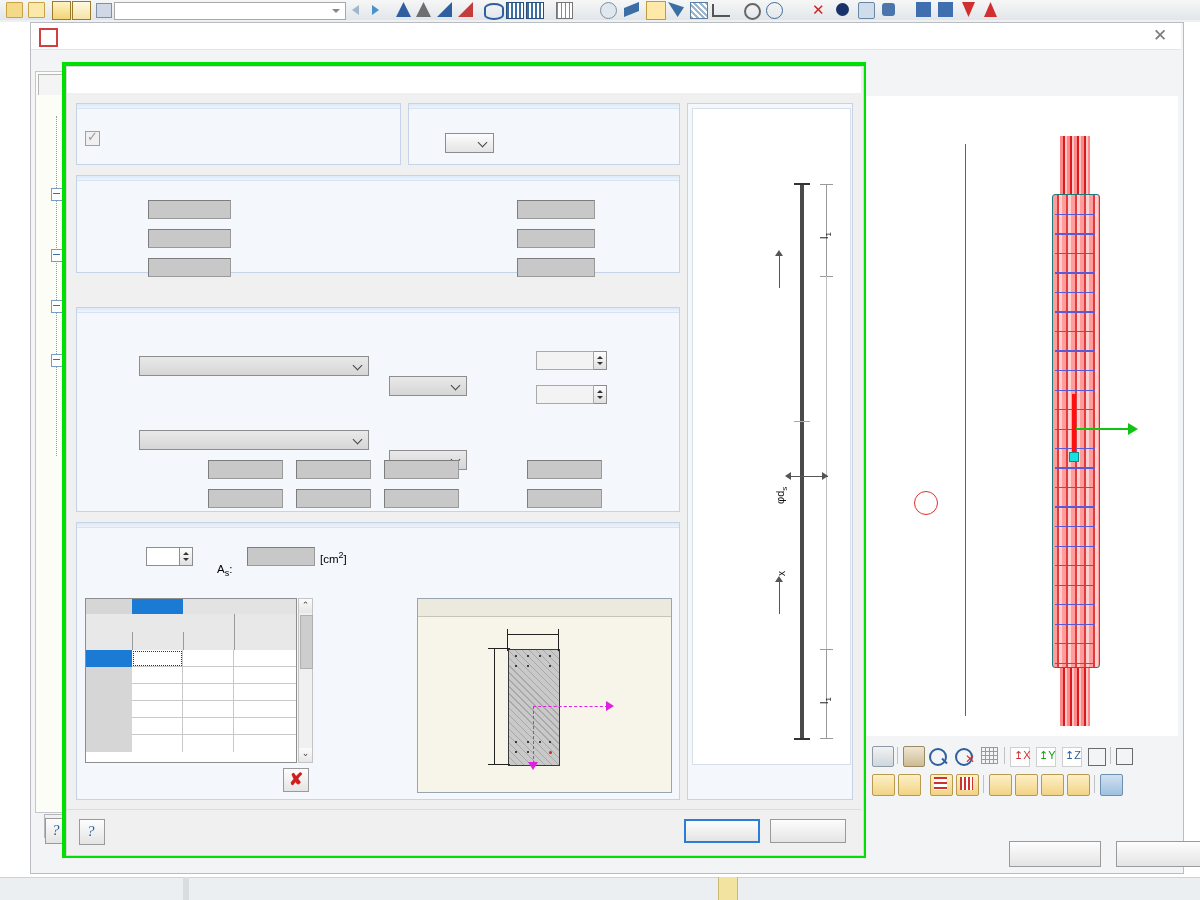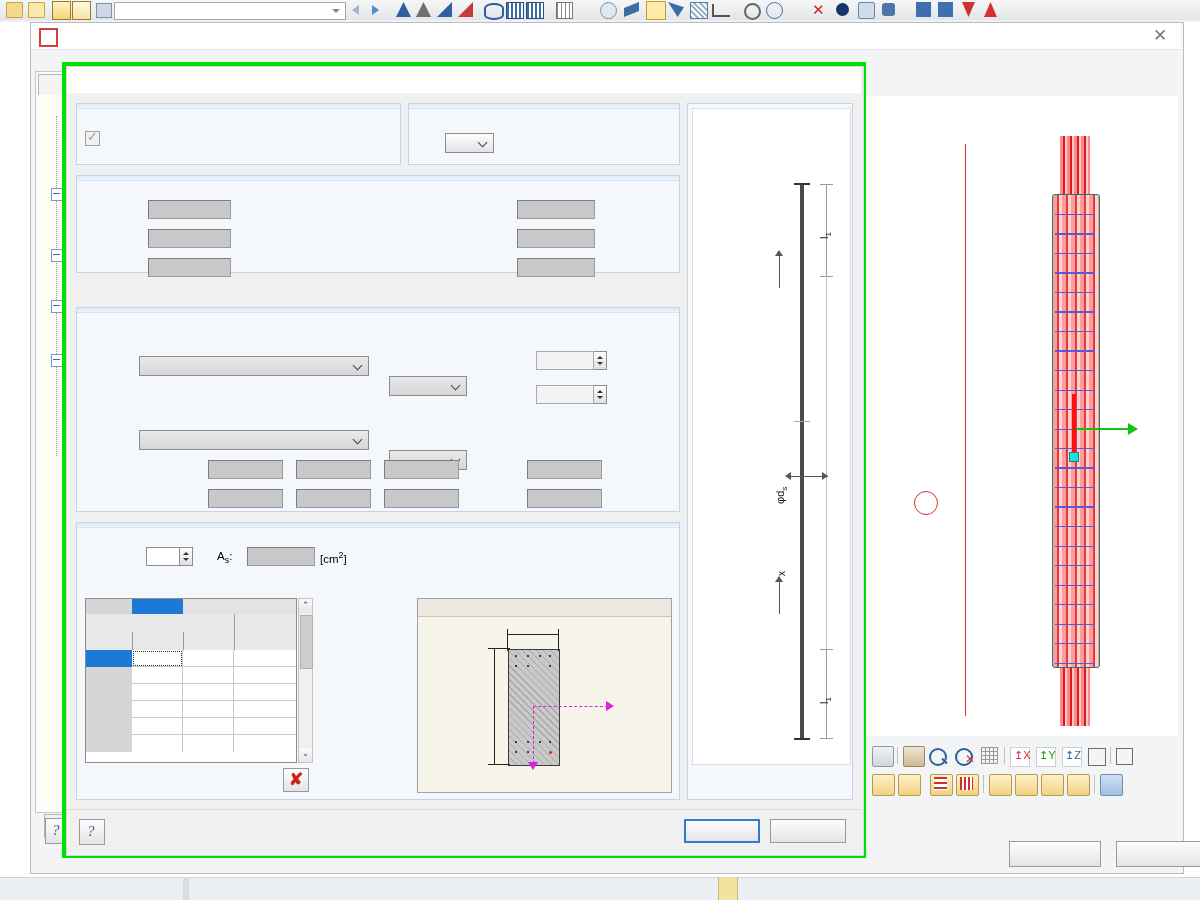--- a/index.html
+++ b/index.html
@@ -361,21 +361,21 @@
   </div>
 
   <div class="abs grpbox" style="left:9px;top:455px;width:604px;height:278px;">
     <div class="grphdr"></div>
 
     <span class="abs lbl" style="left:8px;top:27px;"></span>
     <div class="abs wh-field" style="left:69px;top:24px;width:34px;">
       <span></span>
     </div>
     <div class="abs spin" style="left:103px;top:24px;"></div>
-    <span class="abs lbl" style="left:140px;top:27px;">
+    <span class="abs lbl" style="left:140px;top:40px;">
       A<sub style="font-size:9px;">s</sub>:
     </span>
     <div class="abs ro-field" style="left:170px;top:24px;width:68px;">
       <span></span>
     </div>
     <span class="abs unit" style="left:243px;top:27px;">[cm<sup style="font-size:9px;">2</sup>]</span>
 
     <span class="abs lbl" style="left:8px;top:55px;"></span>
 
     <div class="abs" style="left:8px;top:75px;width:212px;height:165px;border:1px solid #8e8e8e;background:#fff;box-sizing:border-box;">

